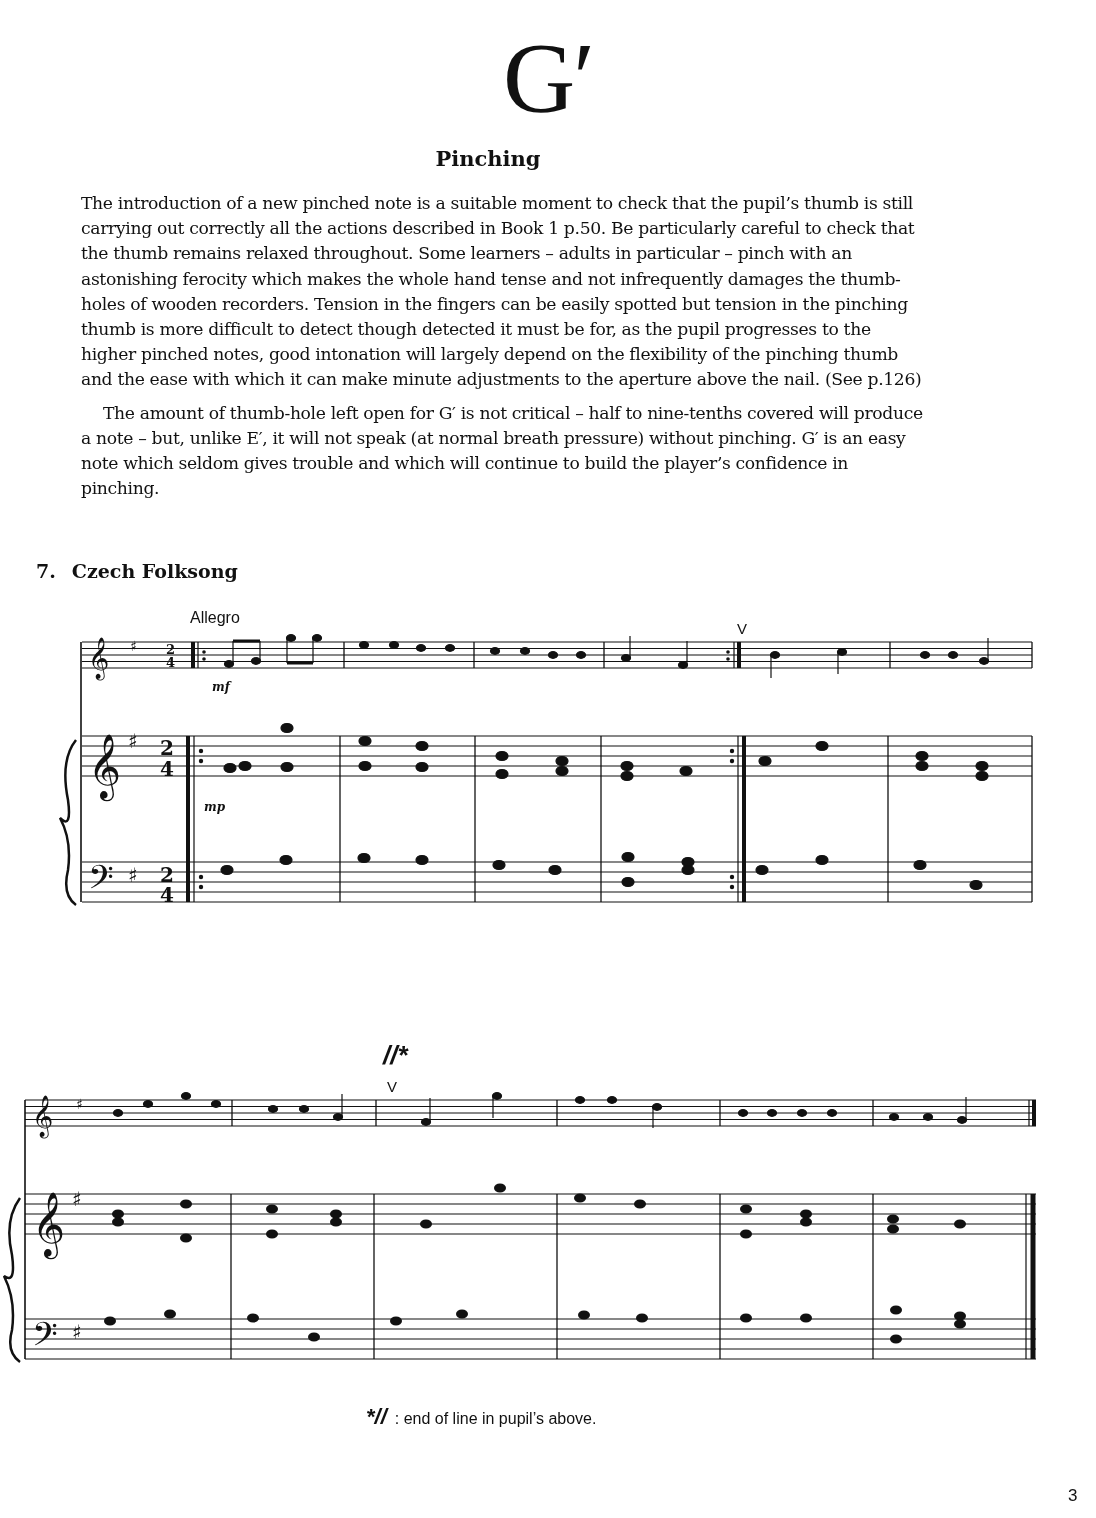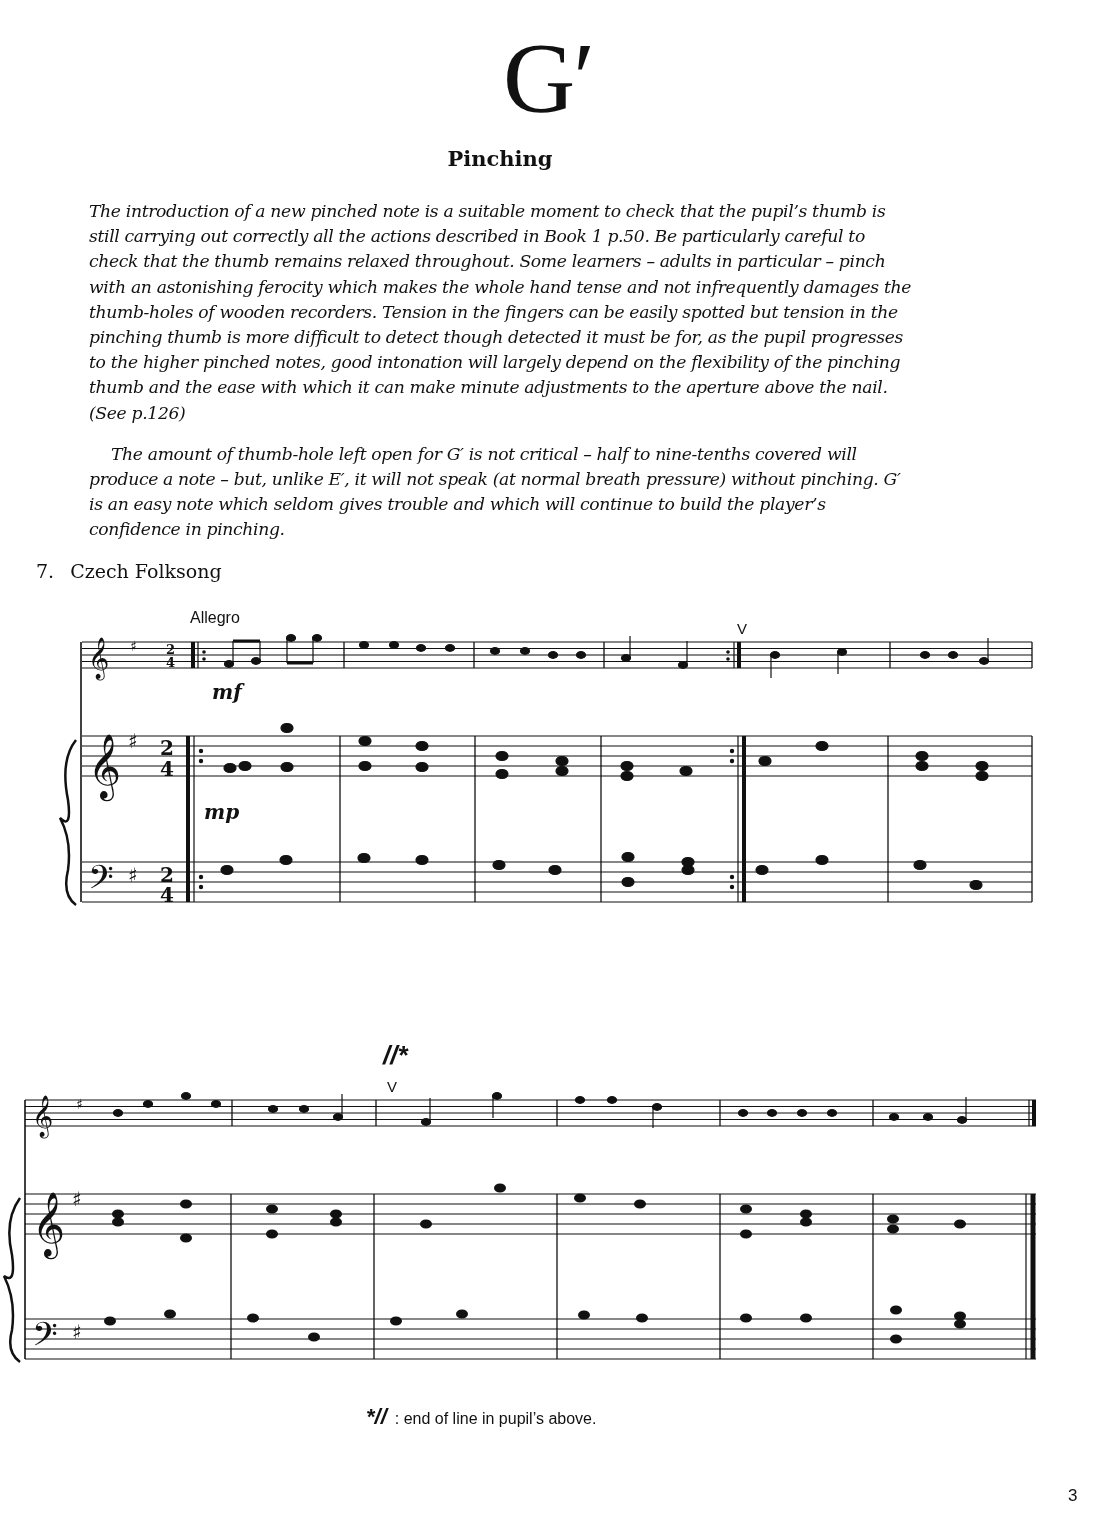--- a/index.html
+++ b/index.html
@@ -1,35 +1,35 @@
 <!DOCTYPE html>
 <html><head>
 <meta charset="utf-8">
 <style>
   html,body{margin:0;padding:0;background:#fff;}
   body{width:1096px;height:1518px;position:relative;overflow:hidden;color:#111;
        font-family:"DejaVu Serif","Liberation Serif",serif;}
   .note-title{position:absolute;left:0;width:1096px;top:28px;text-align:center;
        font-family:"Liberation Serif",serif;font-size:100px;line-height:100px;letter-spacing:-2px;}
   .section-title{position:absolute;left:0;width:976px;top:146px;text-align:center;
-       font-family:"DejaVu Serif",serif;font-weight:bold;font-size:21px;margin-left:12px;}
+       font-family:"DejaVu Serif",serif;font-weight:bold;font-size:21px;}
   .body-text{position:absolute;left:73px;top:183px;width:860px;
        font-family:"DejaVu Serif",serif;font-size:17.2px;line-height:25.2px;letter-spacing:-0.35px;}
-  .body-text p{margin:16px;font-style:italic;}
+  .body-text p{margin:8px;}
   .body-text p.indent{text-indent:22px;}
   .piece-title{position:absolute;left:36px;top:560px;font-family:"DejaVu Serif",serif;
-       font-weight:normal;font-size:19px;}
+       font-weight:bold;font-size:19px;}
   .piece-title .num{margin-right:16px;}
   .tempo{position:absolute;left:157px;top:609px;font-family:"Liberation Sans",sans-serif;font-size:16px;margin-left:33px;}
   .score{position:absolute;left:0;top:0;}
   .footnote{position:absolute;left:366px;top:1404px;font-family:"Liberation Sans",sans-serif;font-size:16px;}
   .footnote .mark{font-weight:bold;font-style:italic;font-size:22px;margin-right:8px;}
   .page-number{position:absolute;left:1068px;top:1486px;font-family:"Liberation Sans",sans-serif;font-size:17px;}
   .breathmark-label{position:absolute;font-family:"Liberation Sans",sans-serif;font-size:15px;}
-  .dyn{position:absolute;font-family:"DejaVu Serif",serif;font-style:italic;font-weight:bold;font-size:20px;text-align:center;}
+  .dyn{position:absolute;font-family:"DejaVu Serif",serif;font-style:italic;font-weight:bold;font-size:12px;text-align:center;}
 </style>
 </head>
 <body>
 
 <div class="note-title">G′</div>
 <div class="section-title">Pinching</div>
 
 <div class="body-text">
   <p>The introduction of a new pinched note is a suitable moment to check that the pupil’s thumb is still carrying out correctly all the actions described in Book 1 p.50. Be particularly careful to check that the thumb remains relaxed throughout. Some learners – adults in particular – pinch with an astonishing ferocity which makes the whole hand tense and not infrequently damages the thumb-holes of wooden recorders. Tension in the fingers can be easily spotted but tension in the pinching thumb is more difficult to detect though detected it must be for, as the pupil progresses to the higher pinched notes, good intonation will largely depend on the flexibility of the pinching thumb and the ease with which it can make minute adjustments to the aperture above the nail. (See p.126)</p>
   <p class="indent">The amount of thumb-hole left open for G′ is not critical – half to nine-tenths covered will produce a note – but, unlike E′, it will not speak (at normal breath pressure) without pinching. G′ is an easy note which seldom gives trouble and which will continue to build the player’s confidence in pinching.</p>

